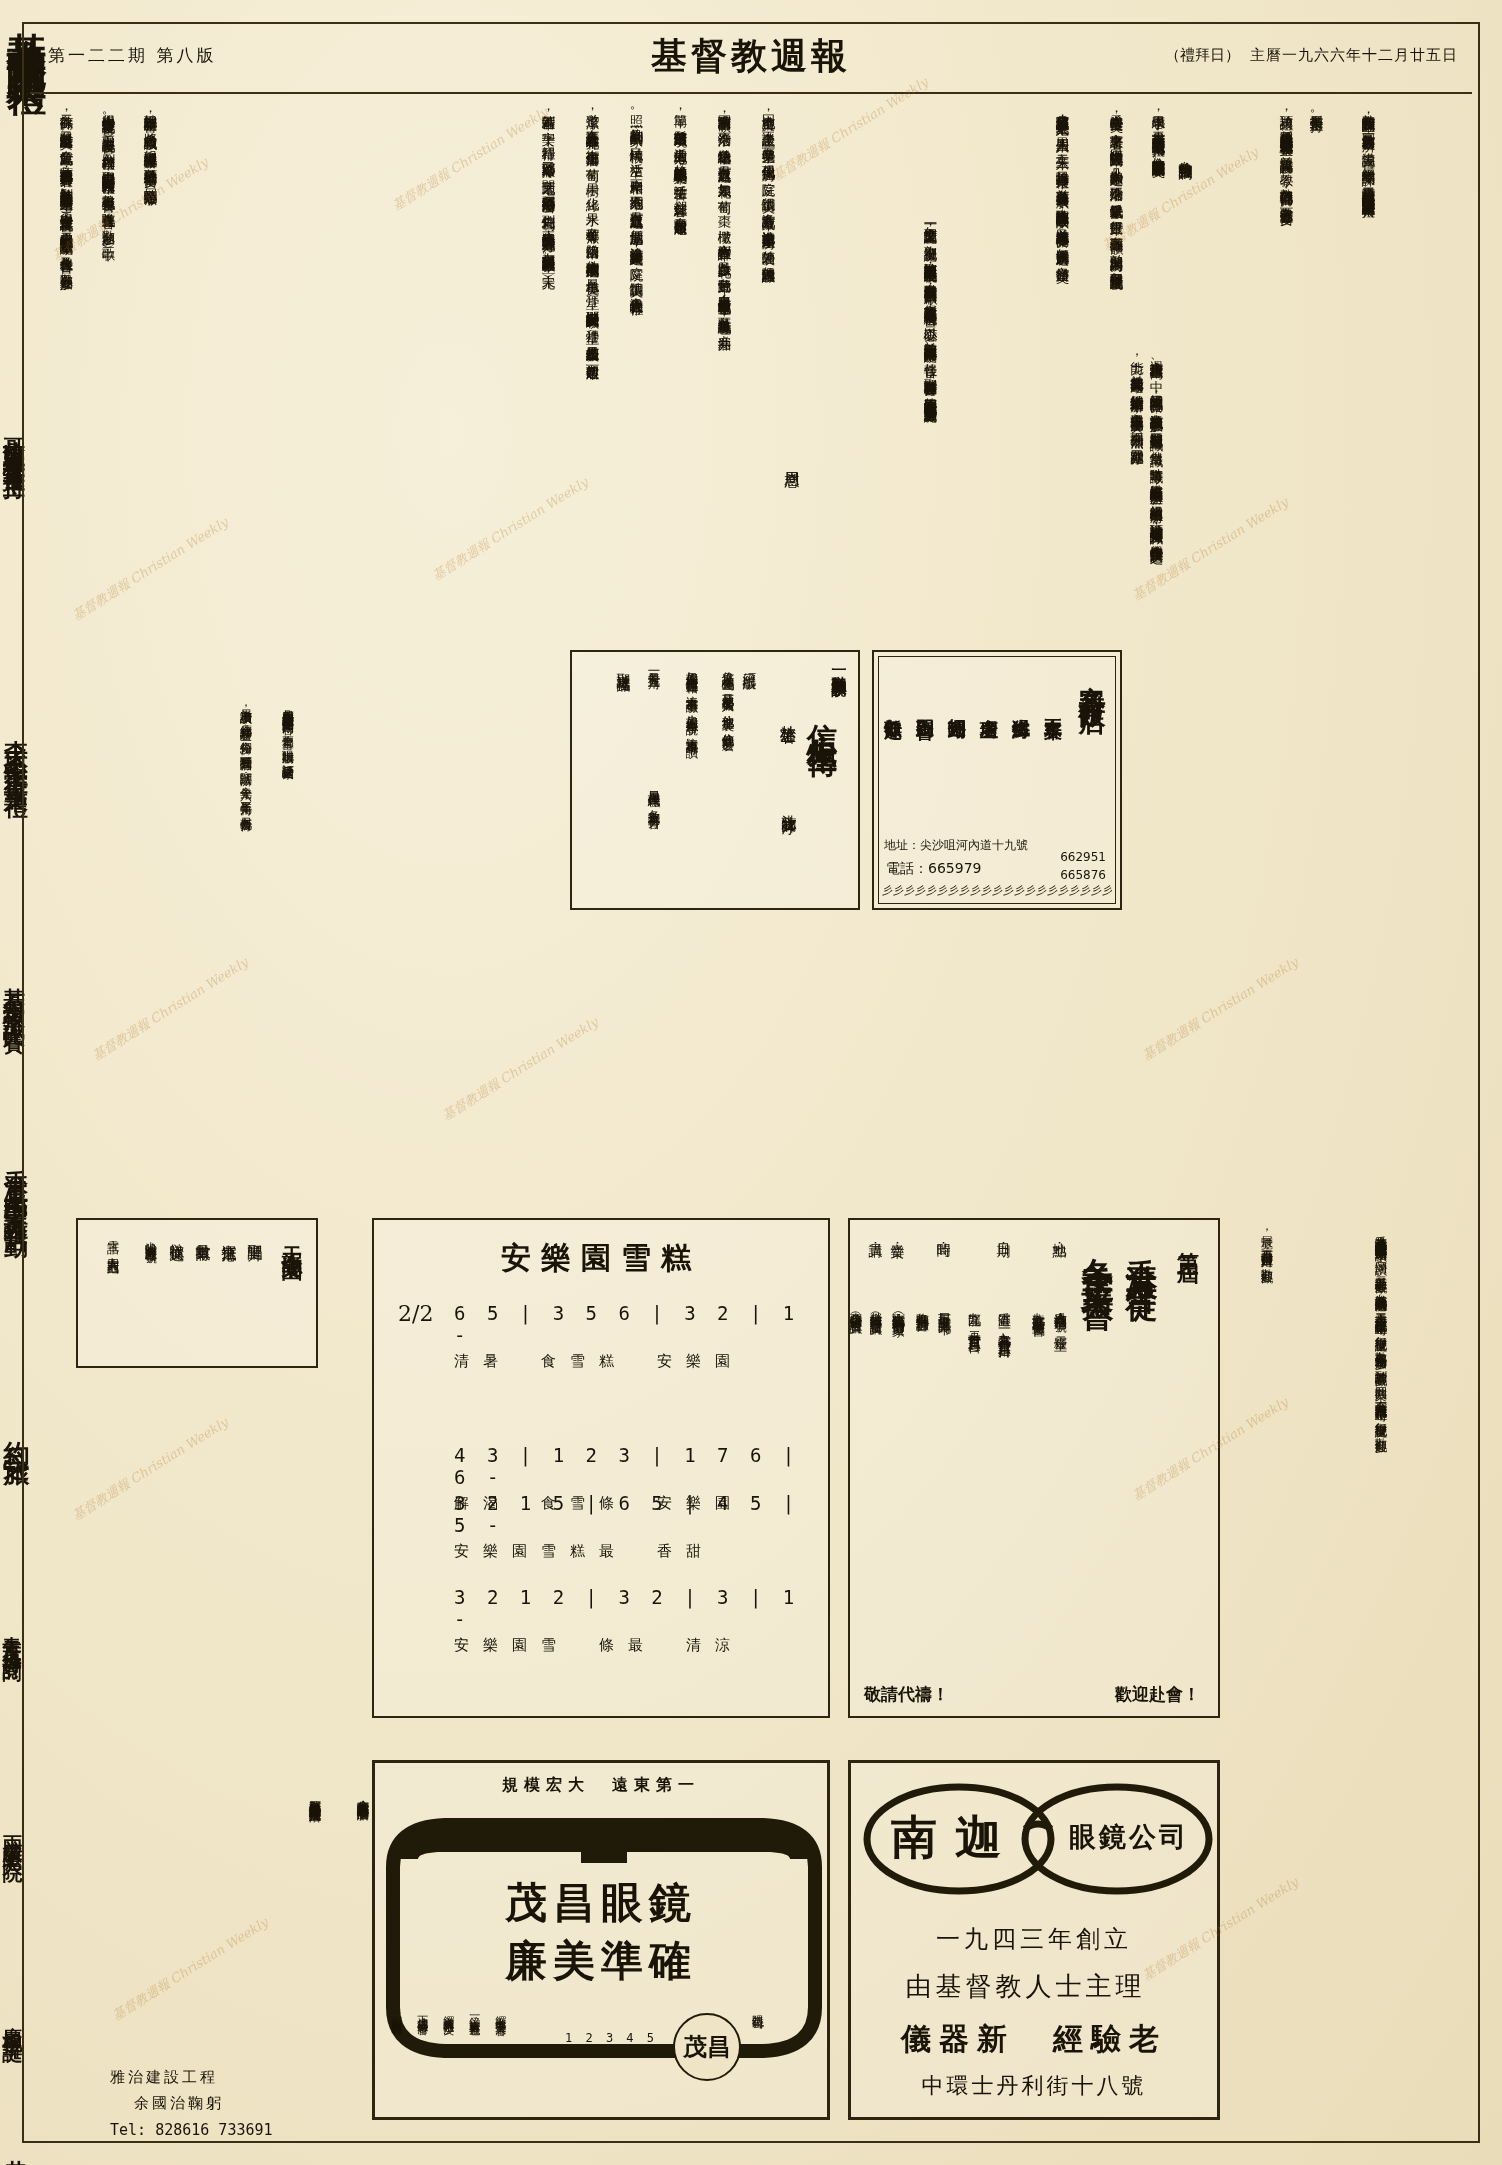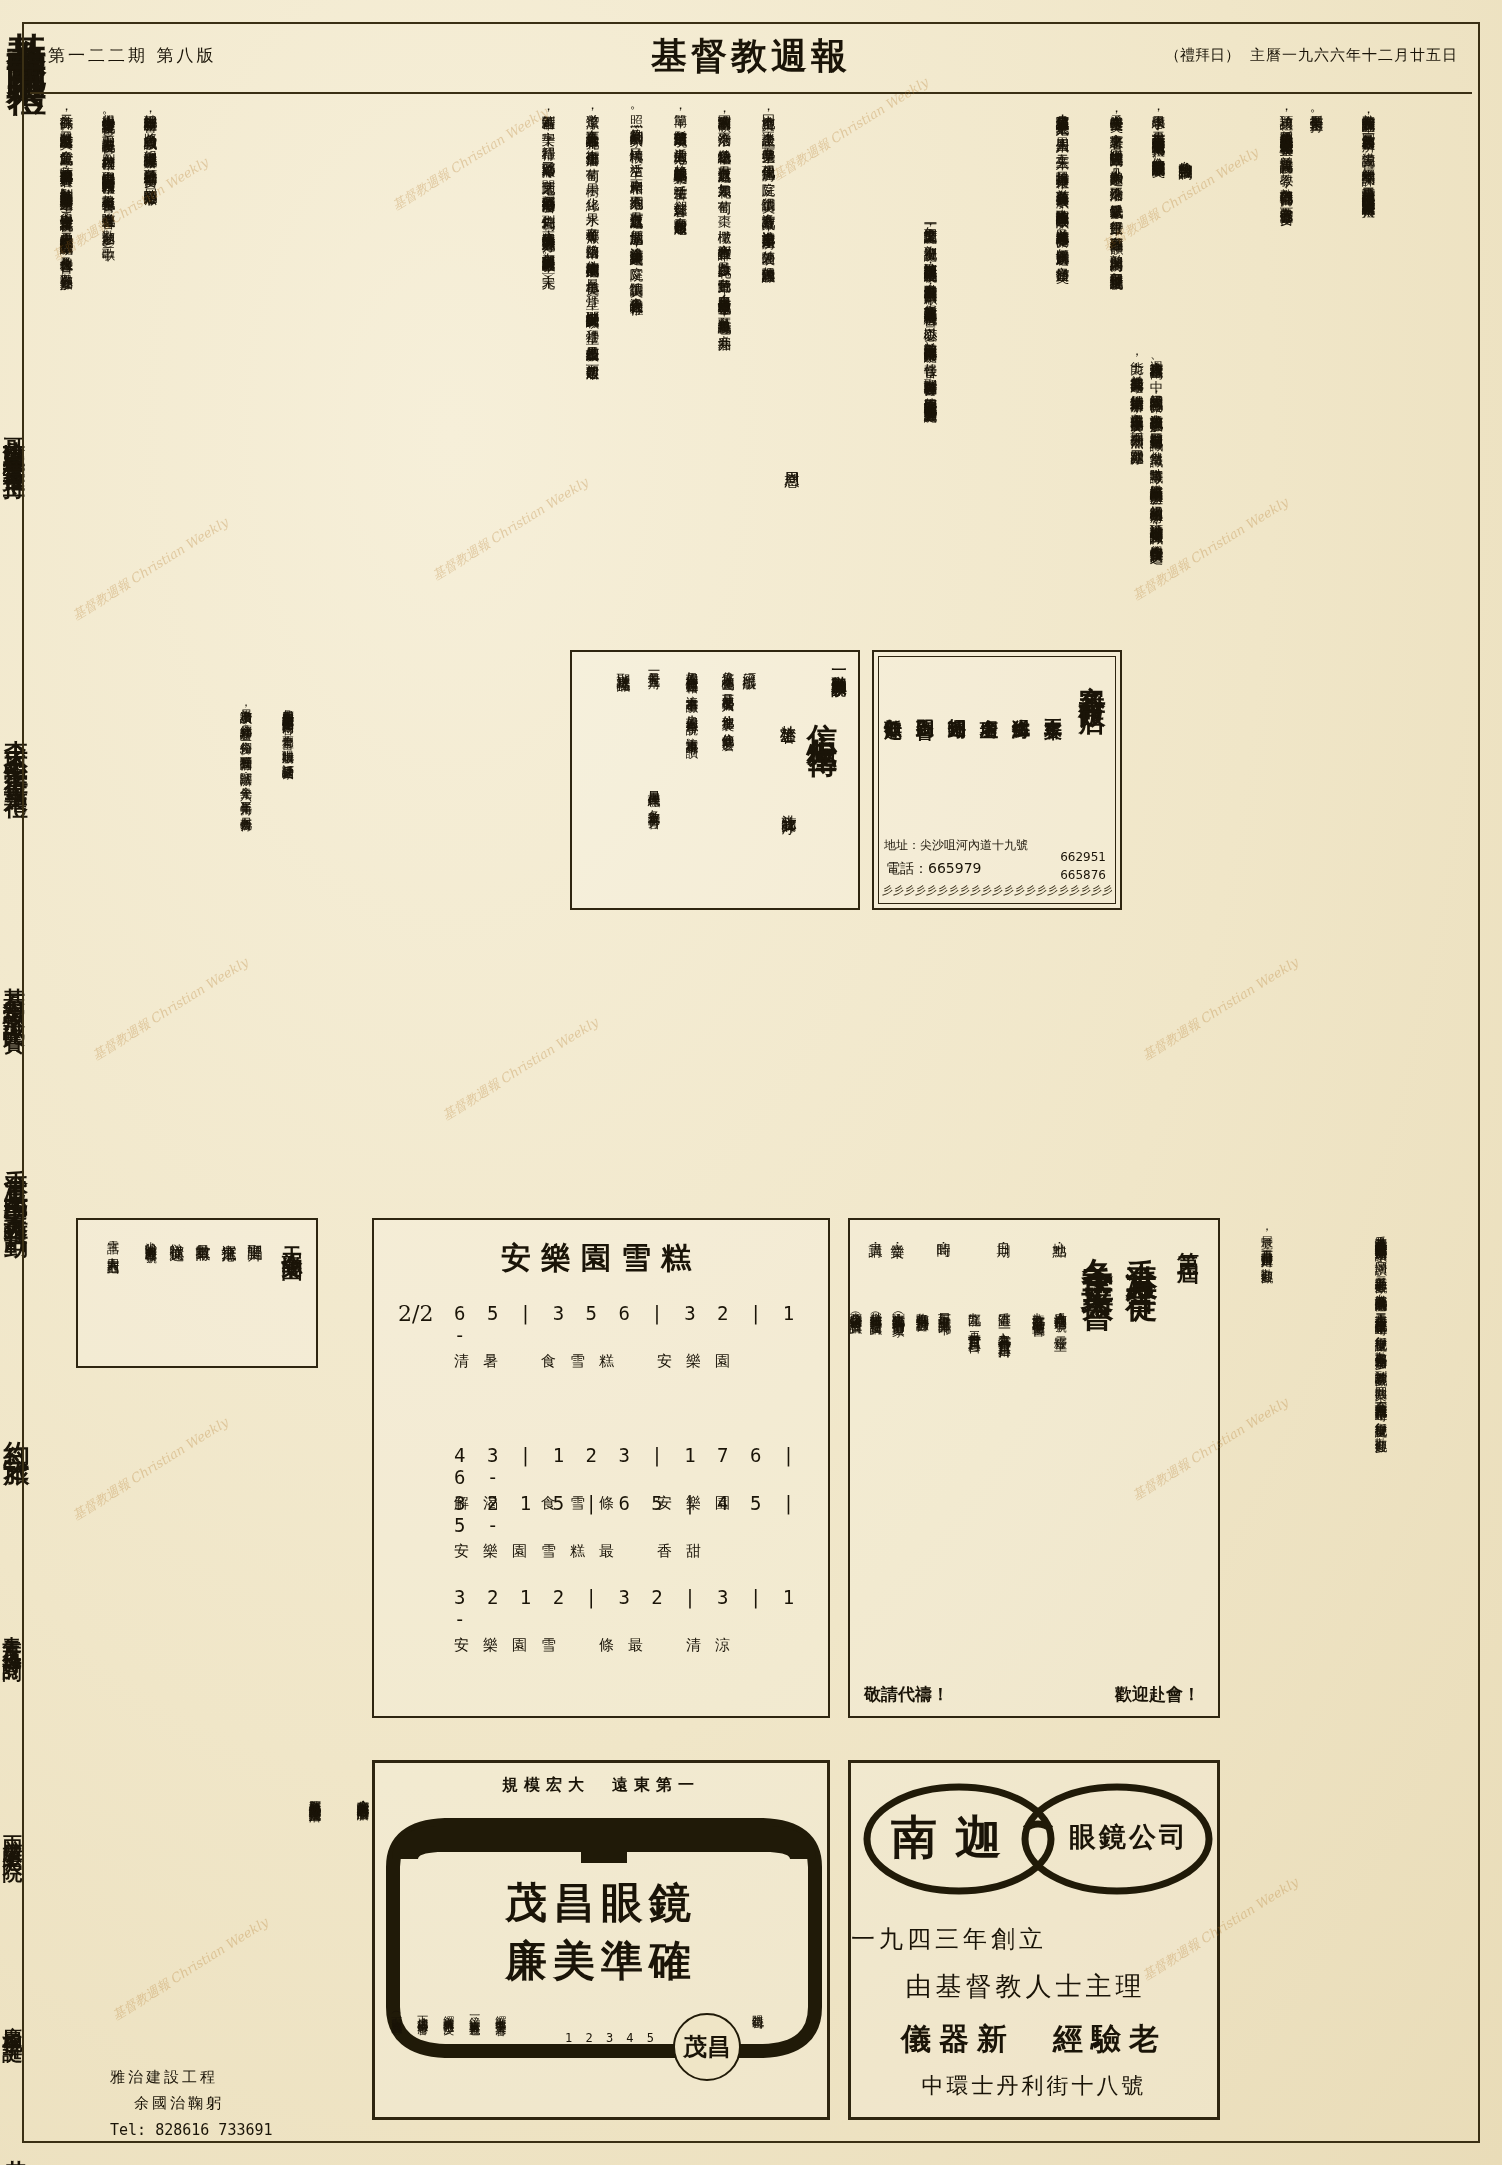--- a/index.html
+++ b/index.html
@@ -275,21 +275,21 @@
   </div>
 
   <div class="box" style="left:848px;top:1760px;width:372px;height:360px;border-width:3px;">
     <svg viewBox="0 0 372 130" style="position:absolute;left:0;top:14px;width:372px;height:130px;">
       <ellipse cx="108" cy="62" rx="92" ry="52" fill="none" stroke="#201a08" stroke-width="7"></ellipse>
       <ellipse cx="266" cy="62" rx="92" ry="52" fill="none" stroke="#201a08" stroke-width="7"></ellipse>
       <path d="M200 52 Q187 42 174 52" fill="none" stroke="#201a08" stroke-width="7"></path>
     </svg>
     <div style="position:absolute;left:40px;top:44px;font-size:46px;font-weight:bold;font-family:'DejaVu Serif',serif;letter-spacing:18px;">南迦</div>
     <div style="position:absolute;right:28px;top:56px;font-size:27px;font-weight:bold;letter-spacing:3px;font-family:'DejaVu Serif',serif;">眼鏡公司</div>
-    <div style="position:absolute;left:0;right:0;top:160px;font-size:24px;letter-spacing:4px;">一九四三年創立</div>
+    <div style="position:absolute;left:0;right:0;top:160px;text-align:center;font-size:24px;letter-spacing:4px;">一九四三年創立</div>
     <div style="position:absolute;left:0;right:17px;top:206px;text-align:center;font-size:26px;letter-spacing:4px;">由基督教人士主理</div>
     <div style="position:absolute;left:0;right:0;top:256px;text-align:center;font-size:30px;font-weight:bold;letter-spacing:8px;font-family:'DejaVu Serif',serif;">儀器新　經驗老</div>
     <div style="position:absolute;left:0;right:0;bottom:16px;text-align:center;font-size:22px;letter-spacing:3px;">中環士丹利街十八號</div>
   </div>
 
   <div class="col" style="left:300px;top:1790px;height:300px;width:24px;font-size:12.5px;">歷所屬教會親往黃大仙沙田坳道本院黃主任面洽</div>
   <div class="col" style="left:350px;top:1790px;height:300px;width:22px;font-size:12.5px;">廣蔭老人院急聘厨師・名願徵者請膳履</div>
 
   <div class="wm" style="left:40px;top:200px;">基督教週報 Christian Weekly</div>
   <div class="wm" style="left:380px;top:150px;">基督教週報 Christian Weekly</div>

